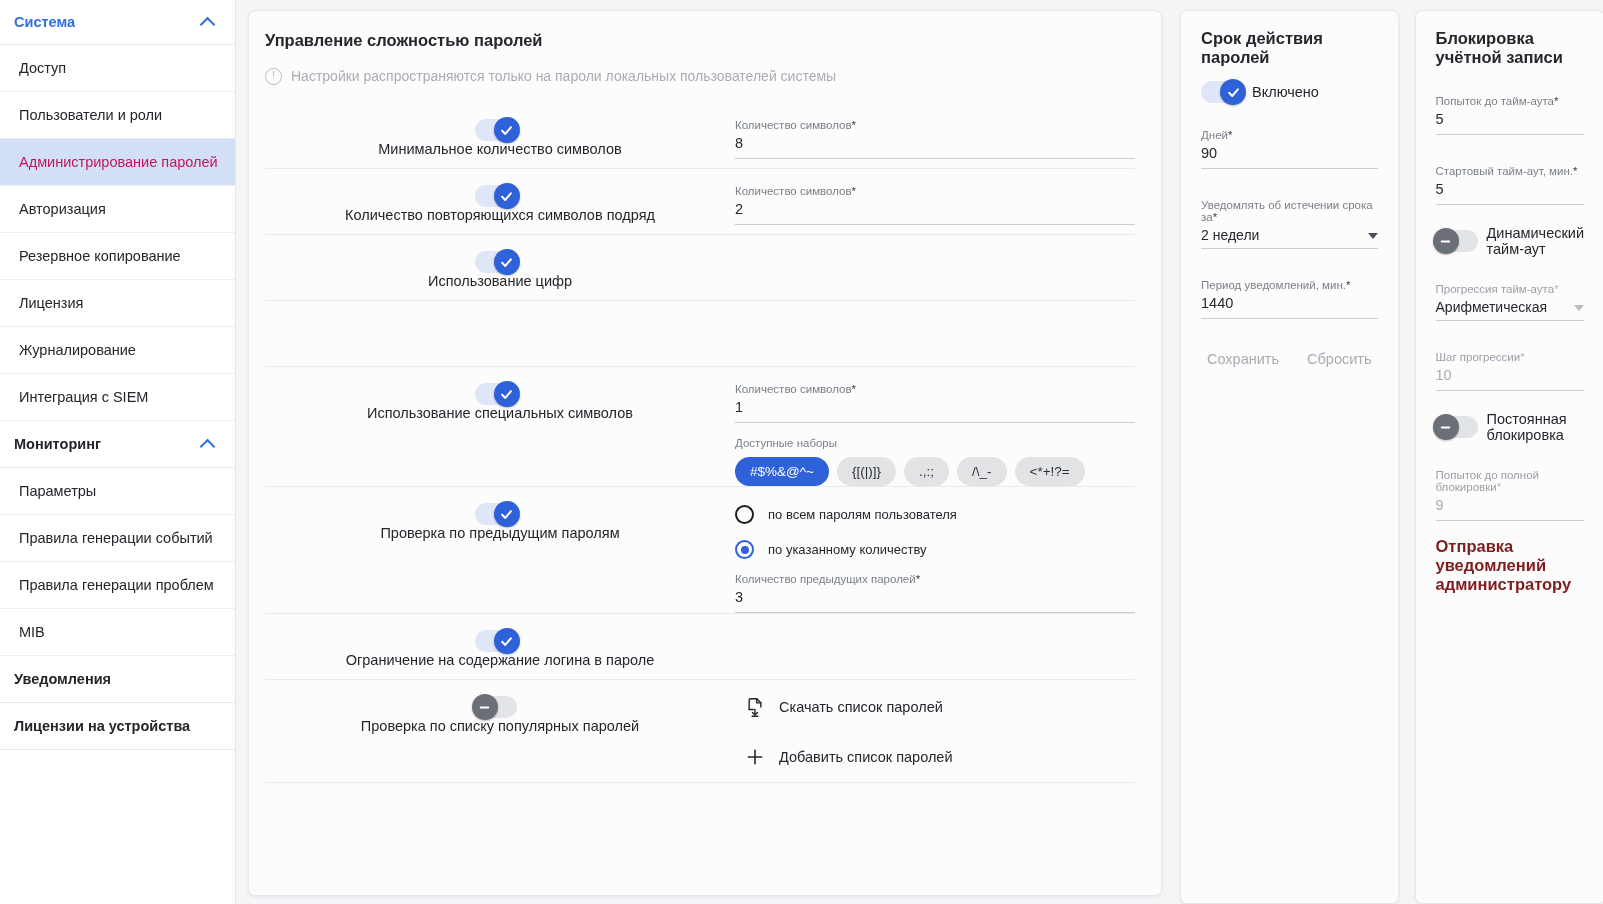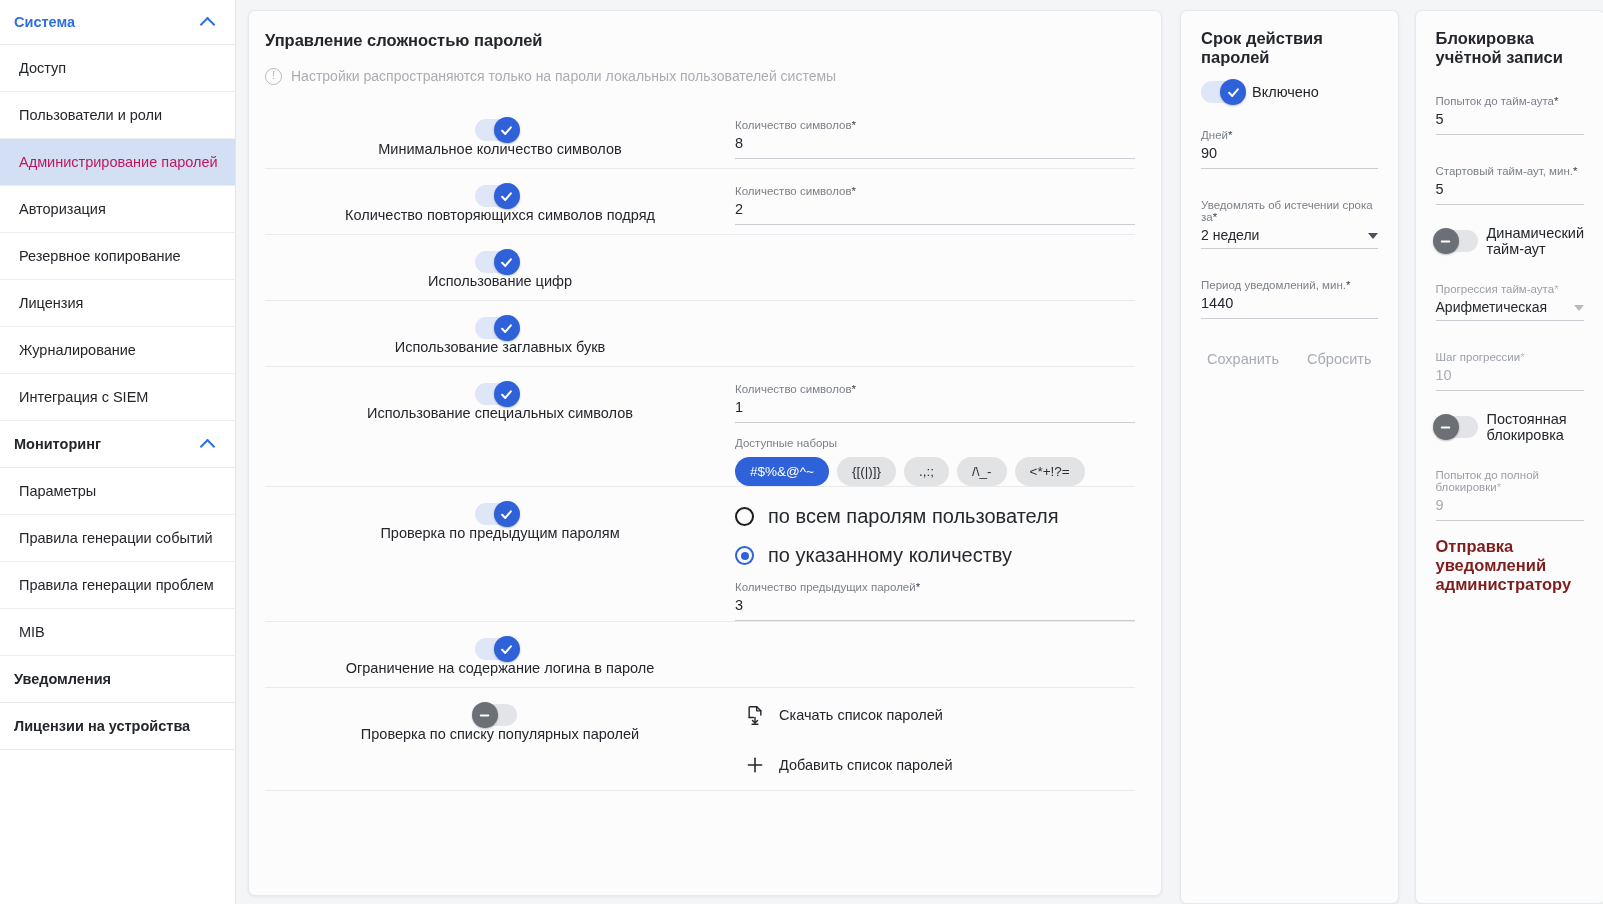--- a/index.html
+++ b/index.html
@@ -146,21 +146,21 @@
   .radio-line { display: flex; align-items: center; gap: 14px; padding-top: 16px; }
   .radio {
     width: 19px; height: 19px; border-radius: 50%;
     border: 2px solid #1b1d21; position: relative; flex: none; cursor: pointer;
   }
   .radio.checked { border-color: #2f62d8; }
   .radio.checked::after {
     content: ""; position: absolute; left: 3.5px; top: 3.5px;
     width: 8px; height: 8px; border-radius: 50%; background: #2f62d8;
   }
-  .radio-label { font-size: 20px; color: #25282d; }
+  .radio-label { font-size: 13px; color: #25282d; }
 
   
   .action-btn {
     display: flex; align-items: center; gap: 14px;
     padding: 15px 0 15px 10px; cursor: pointer;
     font-size: 14.5px; color: #23262b;
   }
   .ico { width: 20px; height: 20px; flex: none; }
 
   
@@ -298,30 +298,20 @@
                     <polyline points="5 12.5 10 17.5 19 7"></polyline>
                   </svg>
               </span>
             </div>
             <span class="toggle-label">Использование цифр</span>
           </div>
           <div class="row-right"></div>
         </div>
 
         <div class="row">
-          <div class="row-left">
-            <div class="toggle">
-              <span class="knob">
-                <svg viewBox="0 0 24 24" fill="none" stroke="#fff" stroke-width="3.2" stroke-linecap="round" stroke-linejoin="round">
-                    <polyline points="5 12.5 10 17.5 19 7"></polyline>
-                  </svg>
-              </span>
-            </div>
-            <span class="toggle-label">Использование заглавных букв</span>
-          </div>
           <div class="row-right"></div>
         </div>
 
         <div class="row">
           <div class="row-left">
             <div class="toggle">
               <span class="knob">
                 <svg viewBox="0 0 24 24" fill="none" stroke="#fff" stroke-width="3.2" stroke-linecap="round" stroke-linejoin="round">
                     <polyline points="5 12.5 10 17.5 19 7"></polyline>
                   </svg>

